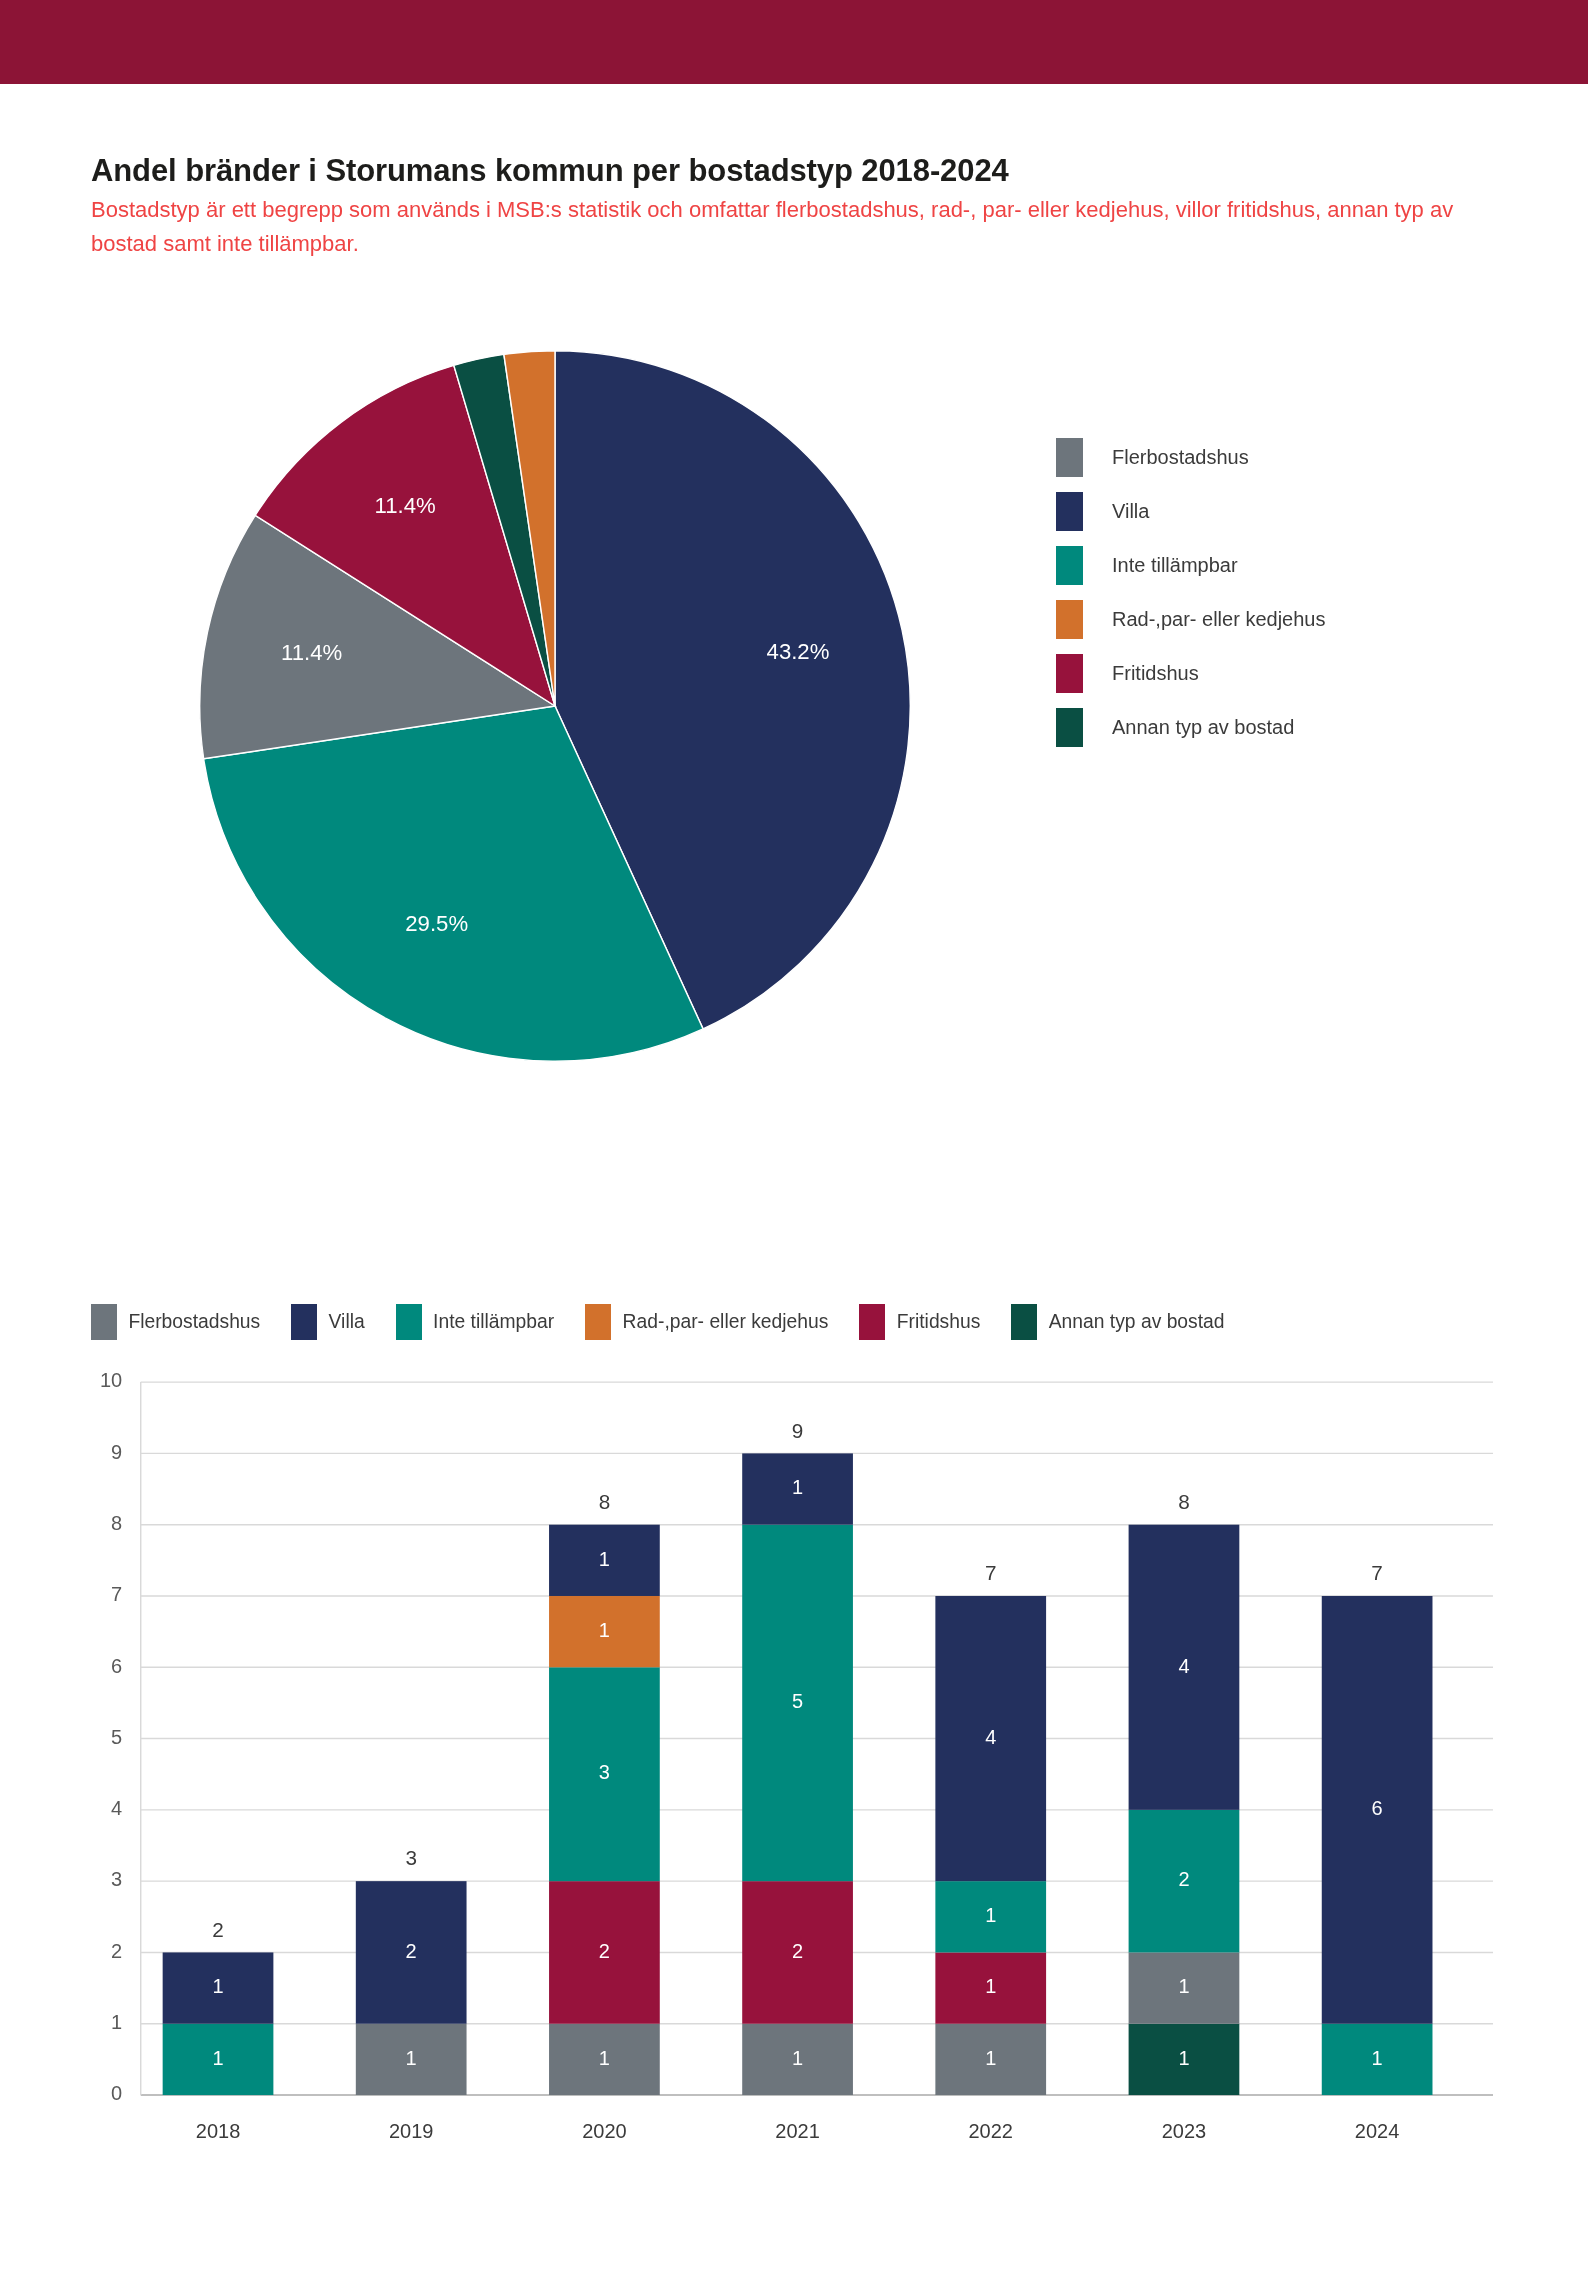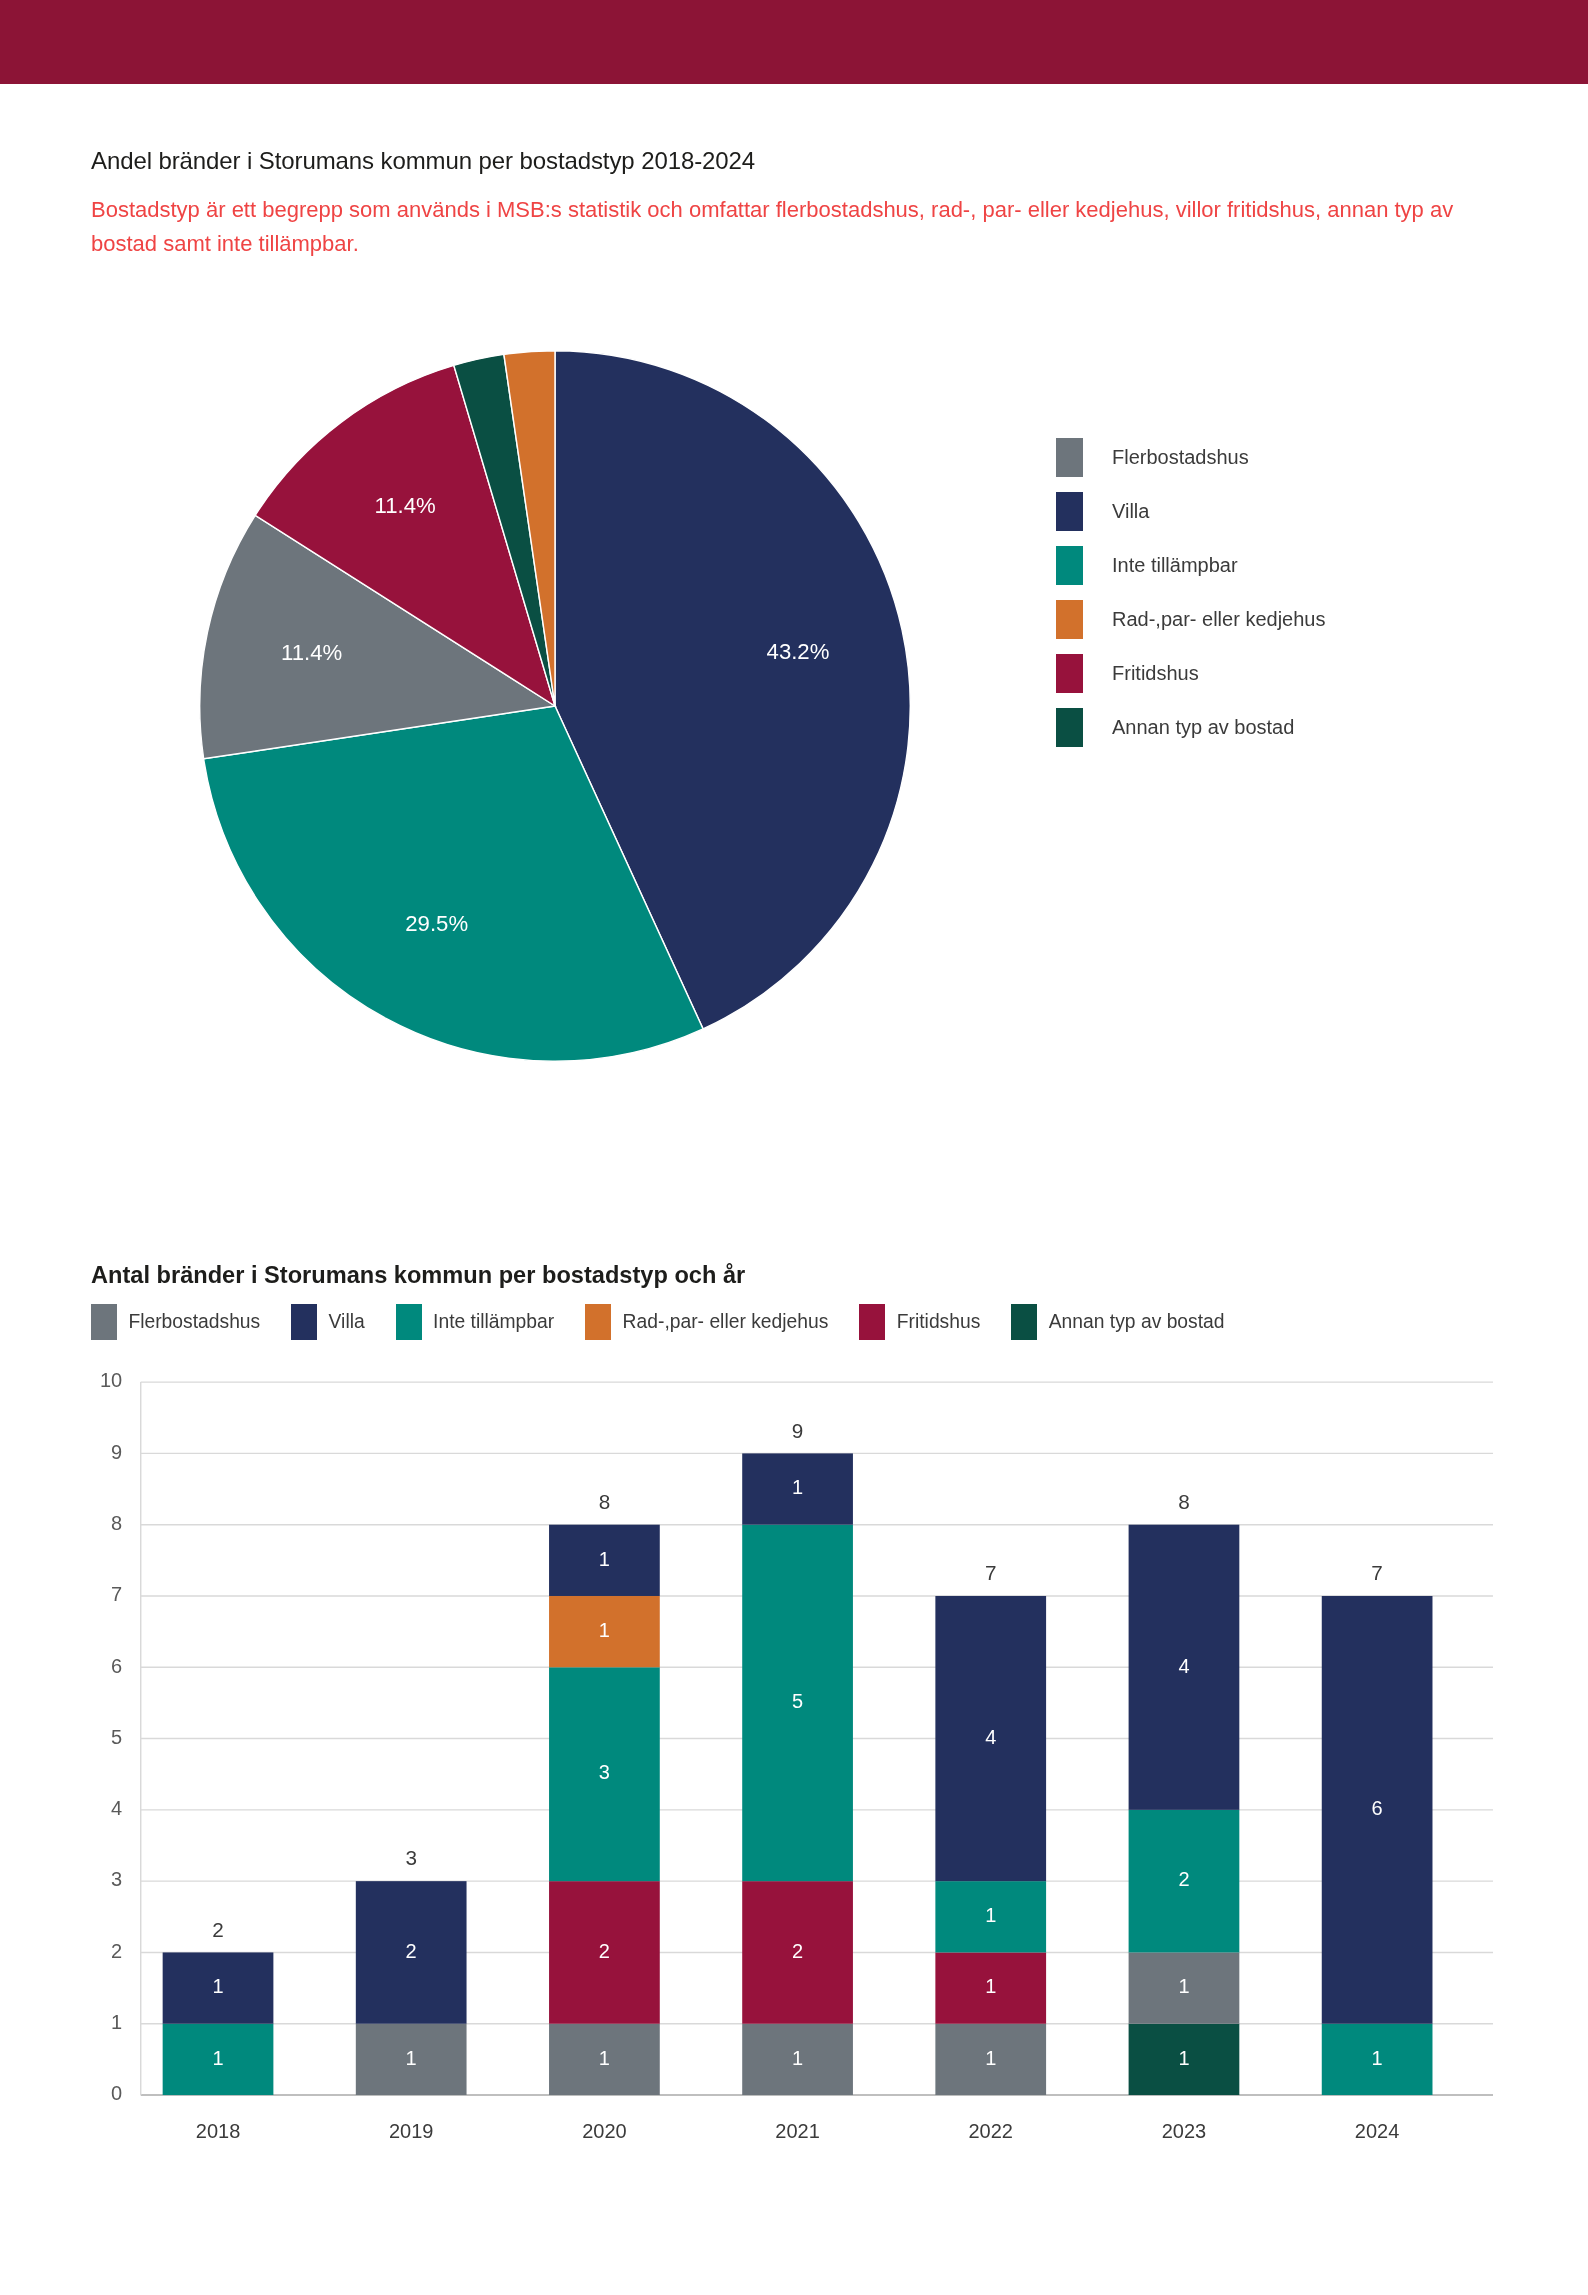--- a/index.html
+++ b/index.html
@@ -29,22 +29,22 @@
   #pie-section {
     position: absolute;
     left: 0; top: 84px;
     width: 1588px;
     height: 1100px;
   }
   #pie-title {
     position: absolute;
     left: 91px;
     top: 43px;
-    font-size: 24px;
-    font-weight: normal;
+    font-size: 31px;
+    font-weight: bold;
     letter-spacing: -0.1px;
     color: #1d1d1b;
   }
   #pie-desc {
     position: absolute;
     left: 91px;
     top: 87px;
     width: 1422px;
     font-size: 22px;
     line-height: 34px;
@@ -217,21 +217,20 @@
       <div class="pl-row">
         <span class="pl-swatch" style="background: rgb(10, 79, 67);"></span>
         <span class="pl-label">Annan typ av bostad</span>
       </div>
     </div>
 
 </section>
 
 <section id="bar-section">
 
-  <h2 id="bar-title">Antal bränder i Storumans kommun per bostadstyp och år</h2>
 
   <div id="bar-legend">
       <div class="bl-item">
         <span class="bl-swatch" style="background: rgb(109, 117, 124);"></span>
         <span class="bl-label">Flerbostadshus</span>
       </div>
       <div class="bl-item">
         <span class="bl-swatch" style="background: rgb(35, 48, 94);"></span>
         <span class="bl-label">Villa</span>
       </div>

